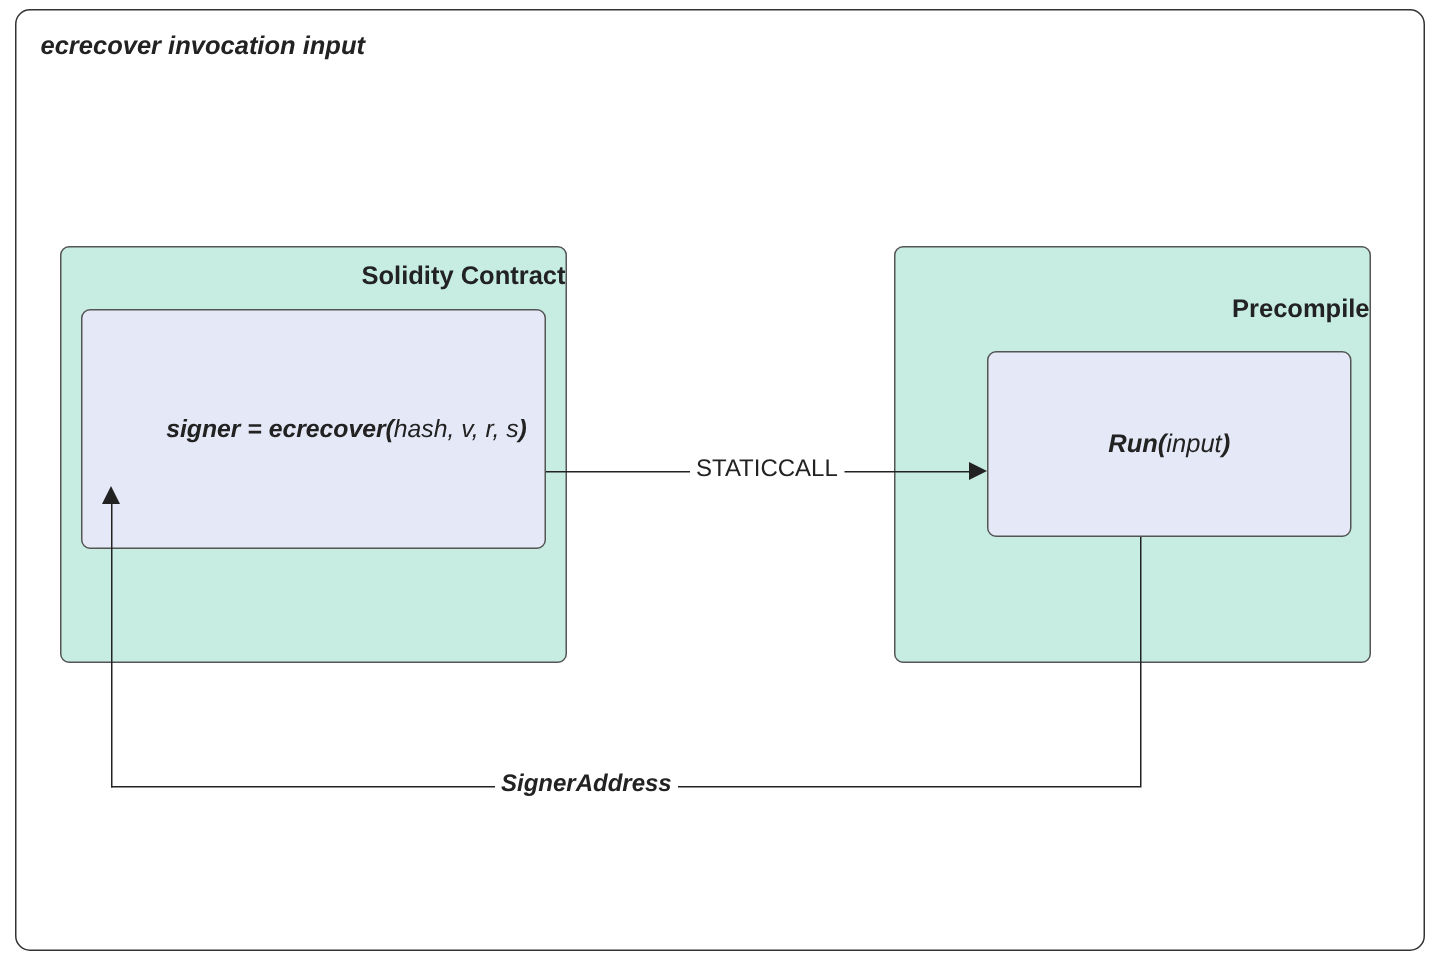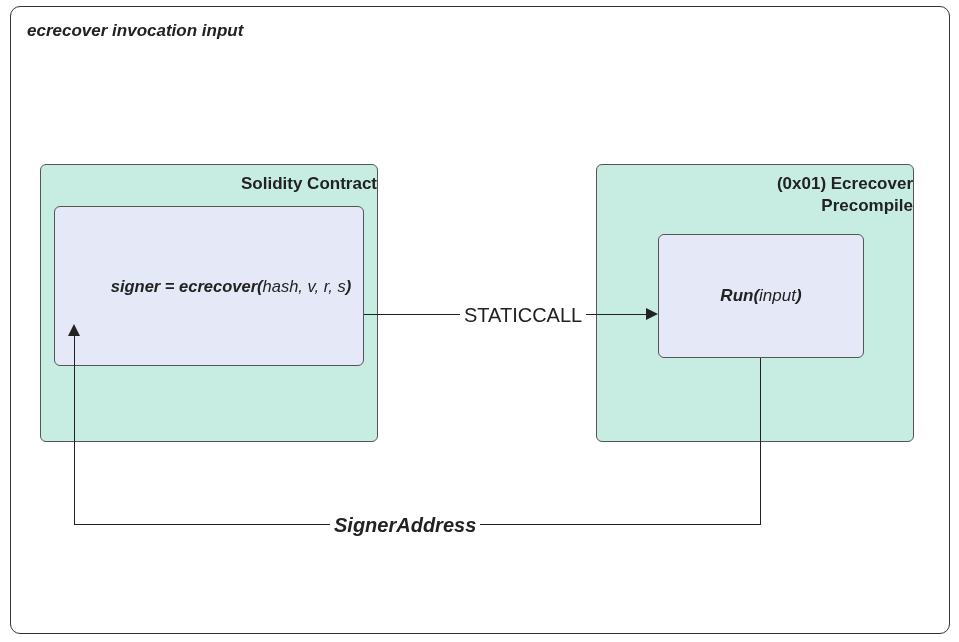--- a/index.html
+++ b/index.html
@@ -75,21 +75,21 @@
   
   #precompile {
     left: 596px;
     top: 164px;
     width: 318px;
     height: 278px;
   }
   #run-box {
     left: 658px;
     top: 234px;
-    width: 206px;
+    width: 243px;
     height: 124px;
     display: flex;
     align-items: center;
     justify-content: center;
   }
   .run-text {
     font-size: 17px;
     color: #222;
   }
   .run-text .b { font-weight: bold; font-style: italic; }
@@ -116,21 +116,21 @@
   .arrow-up {
     position: absolute;
     width: 0; height: 0;
     border-left: 6px solid transparent;
     border-right: 6px solid transparent;
     border-bottom: 12px solid #222;
   }
   .edge-label {
     position: absolute;
     background: #fff;
-    font-size: 20px;
+    font-size: 16px;
     color: #222;
     padding: 0 4px;
   }
 </style>
 </head>
 <body>
 
 <div class="outer-frame">
   <div class="diagram-title">ecrecover invocation input</div>
 </div>
@@ -139,21 +139,21 @@
   <div class="box-title">Solidity Contract</div>
 </div>
 <div id="solidity-inner" class="box inner-box">
   <div class="code-text">
     <span class="b">signer = ecrecover(</span><span class="i">hash, v, r, s</span><span class="b">)</span>
   </div>
 </div>
 
 <div id="precompile" class="box container-box">
   <div class="box-title">
-    <span>(0x01) Ecrecover</span><br>
+    <br>
     <span>Precompile</span>
   </div>
 </div>
 <div id="run-box" class="box inner-box">
   <div class="run-text">
     <span class="b">Run(</span><span class="i">input</span><span class="b">)</span>
   </div>
 </div>
 
 <div class="h-line" style="left:364px; top:314px; width:282px;"></div>

